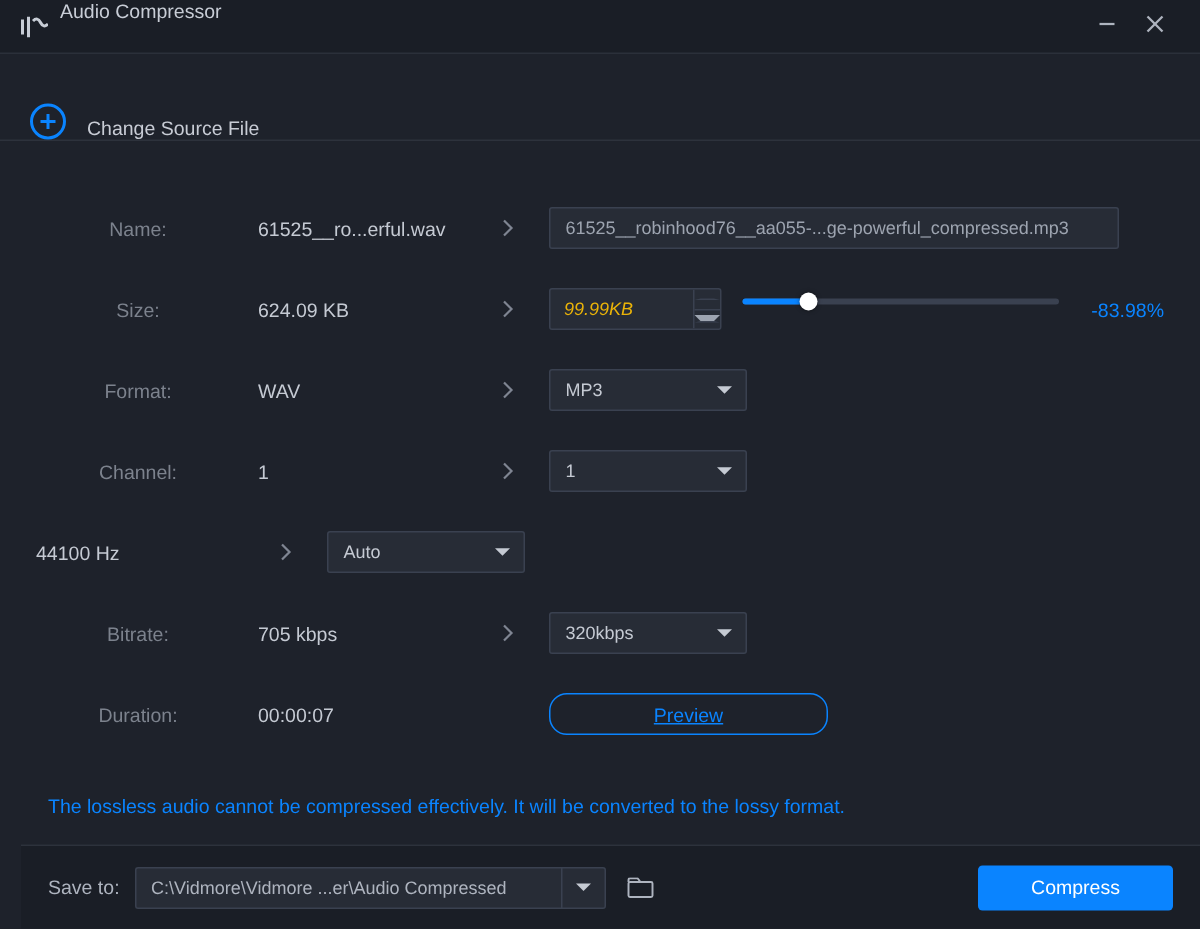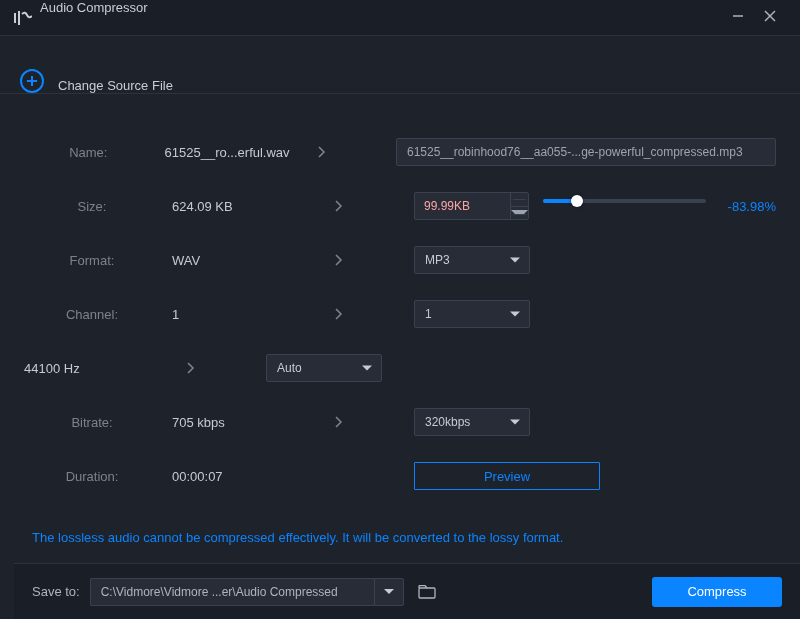--- a/index.html
+++ b/index.html
@@ -71,21 +71,21 @@
     overflow: hidden;
     text-overflow: ellipsis;
   }
   .row .arrow {
     width: 54px;
     display: flex;
     align-items: center;
     justify-content: center;
     color: #7f8592;
   }
-  .row .target { flex: 1; display: flex; align-items: center; margin-left: 48px; }
+  .row .target { flex: 1; display: flex; align-items: center; }
 
   
   .name-out {
     height: 28px;
     background: #272c36;
     border: 1px solid #3a4150;
     border-radius: 2px;
     padding: 0 10px;
     line-height: 26px;
     color: #9da4b0;
@@ -103,22 +103,23 @@
     border: 1px solid #3a4150;
     border-radius: 2px;
     display: flex;
     align-items: stretch;
     overflow: hidden;
   }
   .spinbox .val {
     flex: 1;
     padding: 0 9px;
     line-height: 26px;
-    color: #fca5a5;
+    color: #eab308;
     font-size: 12px;
+    font-style: italic;
   }
   .spinbox .arrows {
     width: 18px; display: flex; flex-direction: column; border-left: 1px solid #3a4150;
   }
   .spinbox .arrows div {
     flex: 1; display: flex; align-items: center; justify-content: center; cursor: pointer;
   }
   .spinbox .arrows div:first-child { border-bottom: 1px solid #3a4150; }
 
   .slider-wrap {
@@ -151,21 +152,21 @@
   }
   .pct {
     color: #0a84ff;
     font-size: 13px;
     min-width: 56px;
     text-align: right;
   }
 
   
   .select {
-    width: 116px;
+    width: 132px;
     height: 28px;
     background: #272c36;
     border: 1px solid #3a4150;
     border-radius: 2px;
     display: flex;
     align-items: center;
     padding: 0 10px;
     cursor: pointer;
     color: #c5cad3;
     font-size: 12px;
@@ -173,28 +174,29 @@
   }
   .select .caret {
     position: absolute; right: 9px; top: 50%; transform: translateY(-50%);
   }
 
   
   .preview-btn {
     width: 186px;
     height: 28px;
     border: 1px solid #0a84ff;
-    border-radius: 1px;
+    border-radius: 12px;
     color: #0a84ff;
     display: flex;
     align-items: center;
     justify-content: center;
     cursor: pointer;
     font-size: 13px;
     background: transparent;
+    text-decoration: underline;
   }
 
   
   .warning {
     color: #0a84ff;
     font-size: 13px;
     padding-left: 8px;
     margin-top: 40px;
   }
 

